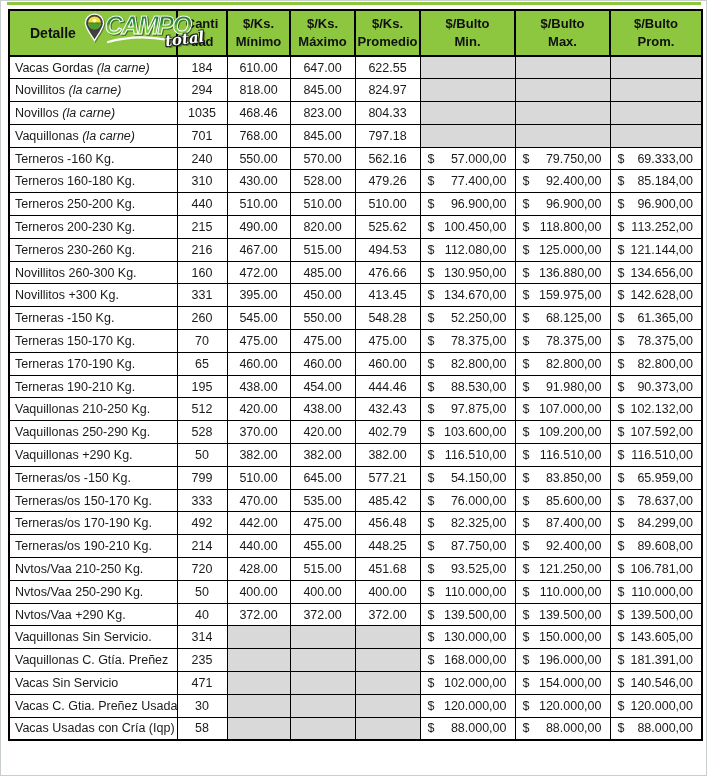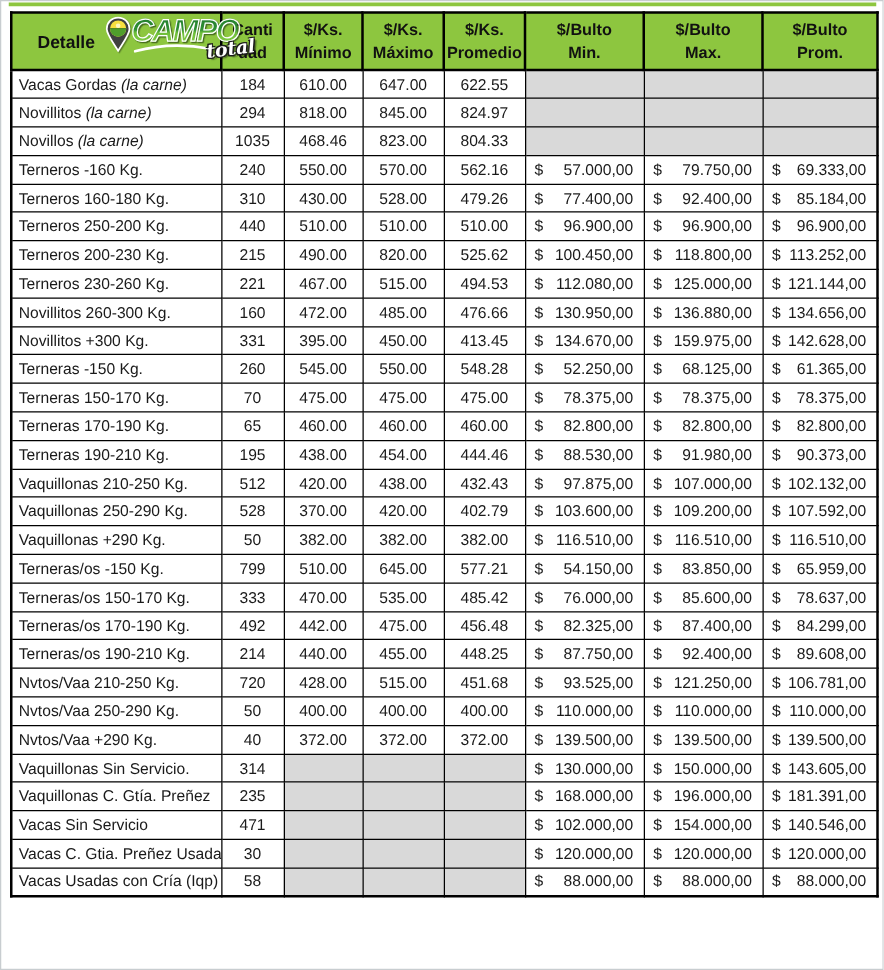--- a/index.html
+++ b/index.html
@@ -154,20 +154,30 @@
           <td class="c-detalle">Novillos <i>(la carne)</i></td>
           <td class="c-num">1035</td>
           <td class="c-num">468.46</td>
           <td class="c-num">823.00</td>
           <td class="c-num">804.33</td>
           <td class="gray" style="background: rgb(217, 217, 217);"></td>
           <td class="gray" style="background: rgb(217, 217, 217);"></td>
           <td class="gray" style="background: rgb(217, 217, 217);"></td>
         </tr>
         <tr>
+          <td class="c-detalle">Vaquillonas <i>(la carne)</i></td>
+          <td class="c-num">701</td>
+          <td class="c-num">768.00</td>
+          <td class="c-num">845.00</td>
+          <td class="c-num">797.18</td>
+          <td class="gray" style="background: rgb(217, 217, 217);"></td>
+          <td class="gray" style="background: rgb(217, 217, 217);"></td>
+          <td class="gray" style="background: rgb(217, 217, 217);"></td>
+        </tr>
+        <tr>
           <td class="c-detalle">Terneros -160 Kg.</td>
           <td class="c-num">240</td>
           <td class="c-num">550.00</td>
           <td class="c-num">570.00</td>
           <td class="c-num">562.16</td>
           <td class="c-money">
             <div class="moneywrap">
               <span>$</span>
               <span>57.000,00</span>
             </div>
@@ -255,21 +265,21 @@
           </td>
           <td class="c-money">
             <div class="moneywrap">
               <span>$</span>
               <span>113.252,00</span>
             </div>
           </td>
         </tr>
         <tr>
           <td class="c-detalle">Terneros 230-260 Kg.</td>
-          <td class="c-num">221</td>
+          <td class="c-num">216</td>
           <td class="c-num">467.00</td>
           <td class="c-num">515.00</td>
           <td class="c-num">494.53</td>
           <td class="c-money">
             <div class="moneywrap">
               <span>$</span>
               <span>112.080,00</span>
             </div>
           </td>
           <td class="c-money">

